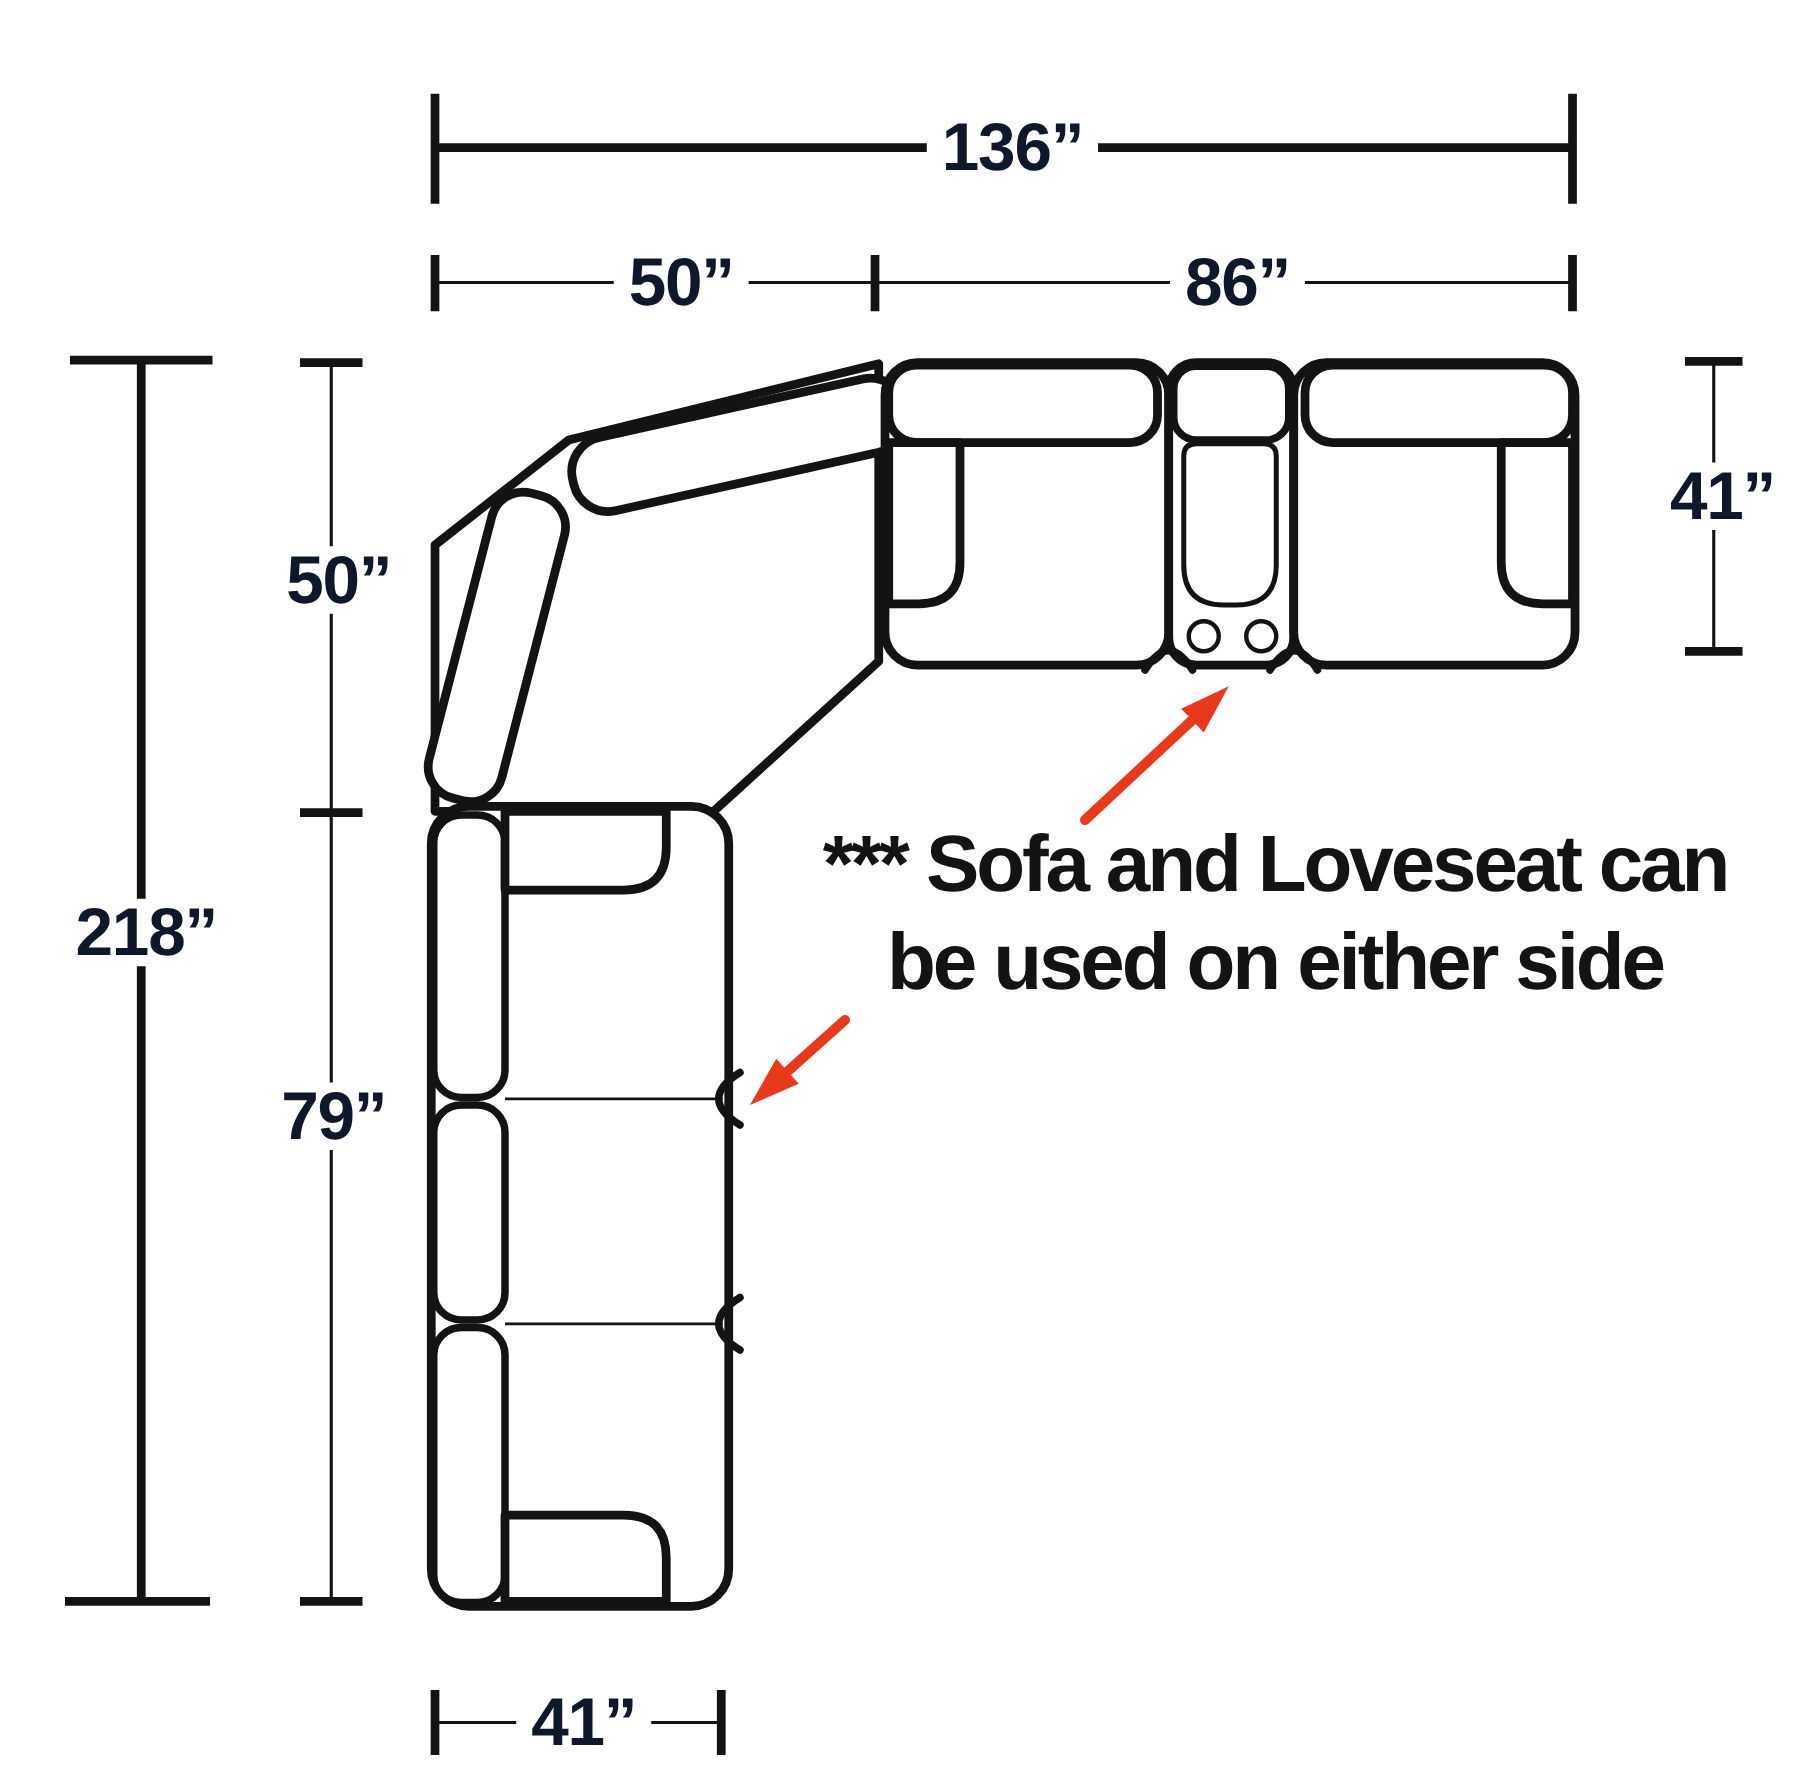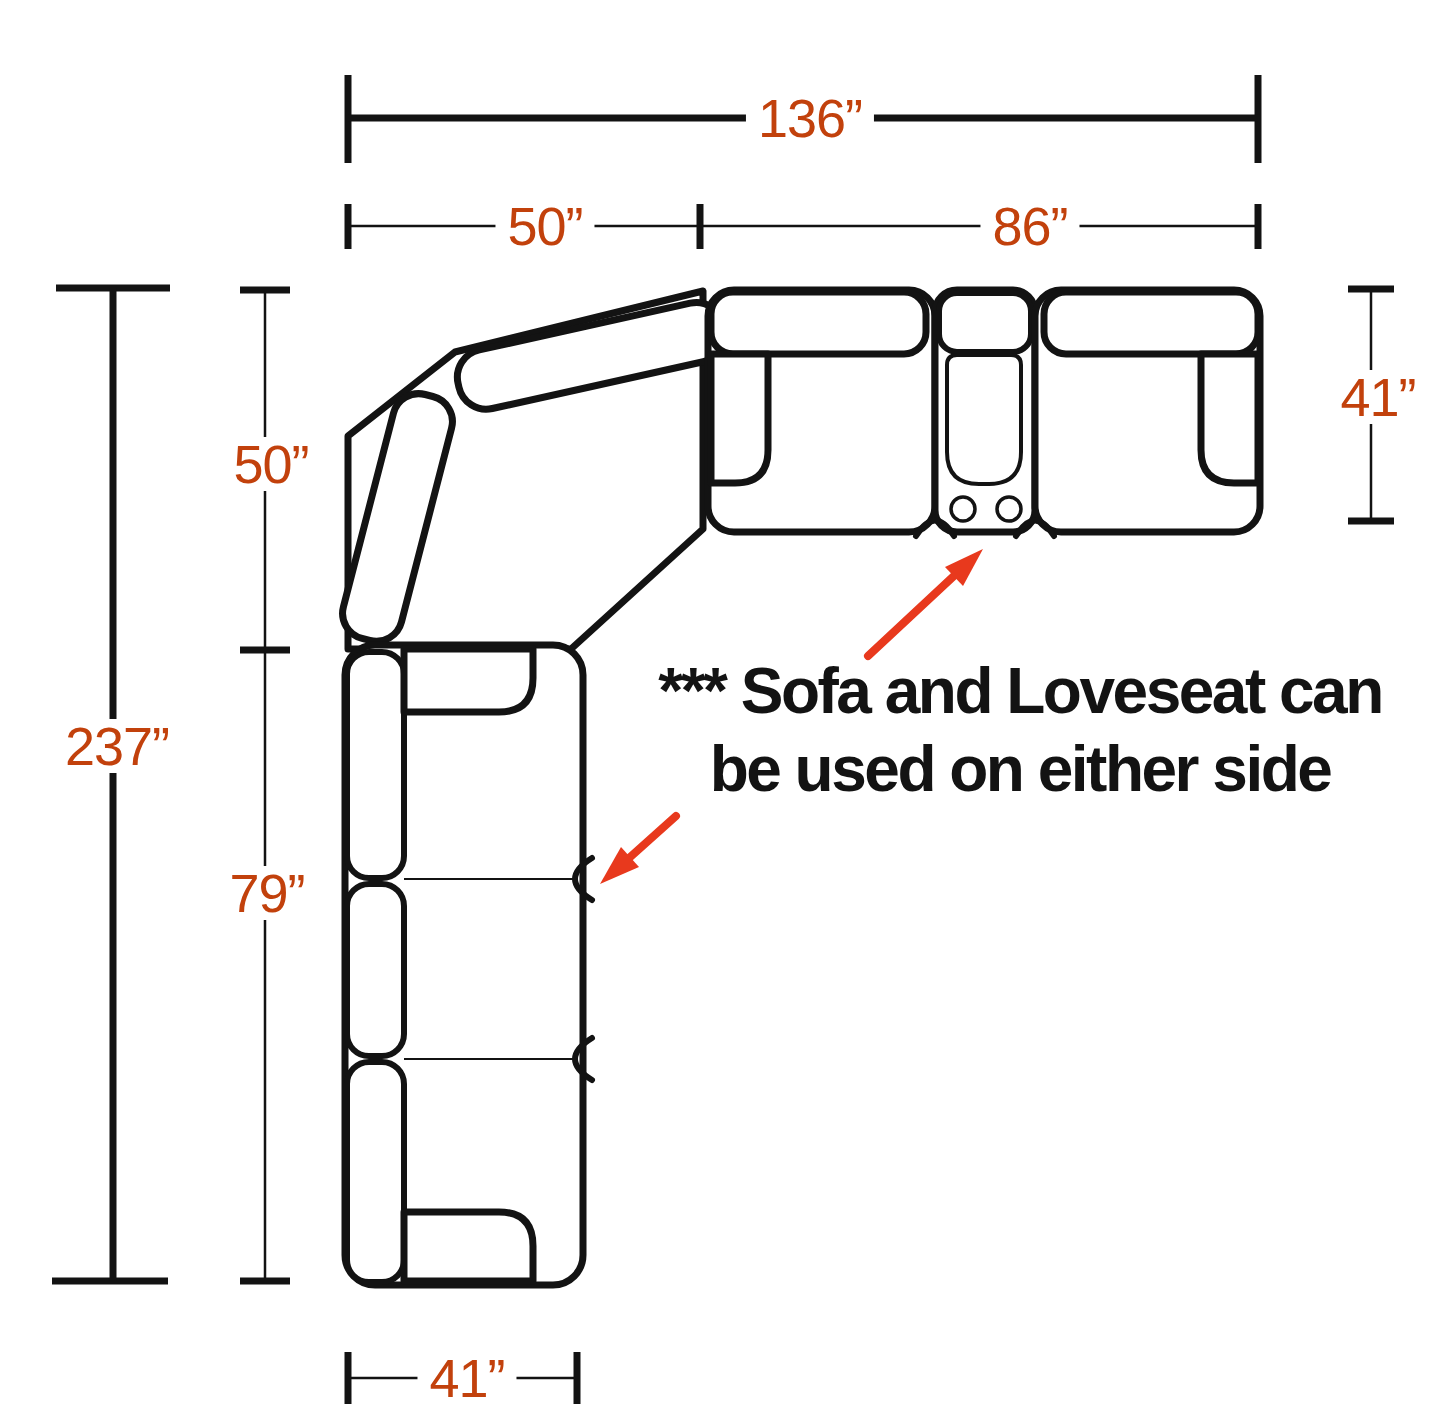--- a/index.html
+++ b/index.html
@@ -8,22 +8,22 @@
     width:1445px;height:1417px;
     background:#ffffff;
     font-family:"Liberation Sans", sans-serif;
     overflow:hidden;
   }
   #lineart{position:absolute;left:0;top:0;width:1445px;height:1417px;}
   .dim-label{
     position:absolute;
     transform:translate(-50%,-50%);
     background:#ffffff;
-    color:#c2410c;
-    font-weight:normal;
+    color:#0f172a;
+    font-weight:bold;
     font-size:54px;
     letter-spacing:-1px;
     padding:0 12px;
     white-space:nowrap;
     line-height:1.0;
   }
   .note{
     position:absolute;
     left:540px;top:652px;width:960px;
     text-align:center;
@@ -122,24 +122,24 @@
       <polygon points="983,549 963,586 945,567" fill="#e8391d"></polygon>
     </g>
     <g>
       <path d="M676,816 L628,859" stroke-width="8" stroke-linecap="round" fill="none" stroke="#e8391d"></path>
       <polygon points="600,884 621,847 639,867" fill="#e8391d"></polygon>
     </g>
   </svg>
 
   <div class="dim-label" style="left:810px;top:118px;">136”</div>
   <div class="dim-label" style="left:545px;top:226px;">50”</div>
-  <div class="dim-label" style="left:1030px;top:226px;">86”</div>
+  <div class="dim-label" style="left:990px;top:226px;">86”</div>
   <div class="dim-label" style="left:1378px;top:397px;">41”</div>
   <div class="dim-label" style="left:271px;top:464px;">50”</div>
-  <div class="dim-label" style="left:117px;top:746px;">237”</div>
+  <div class="dim-label" style="left:117px;top:746px;">218”</div>
   <div class="dim-label" style="left:267px;top:893px;">79”</div>
   <div class="dim-label" style="left:467px;top:1378px;">41”</div>
 
   <div class="note">
     <div>*** Sofa and Loveseat can</div>
     <div>be used on either side</div>
   </div>
 
 </div>
 

